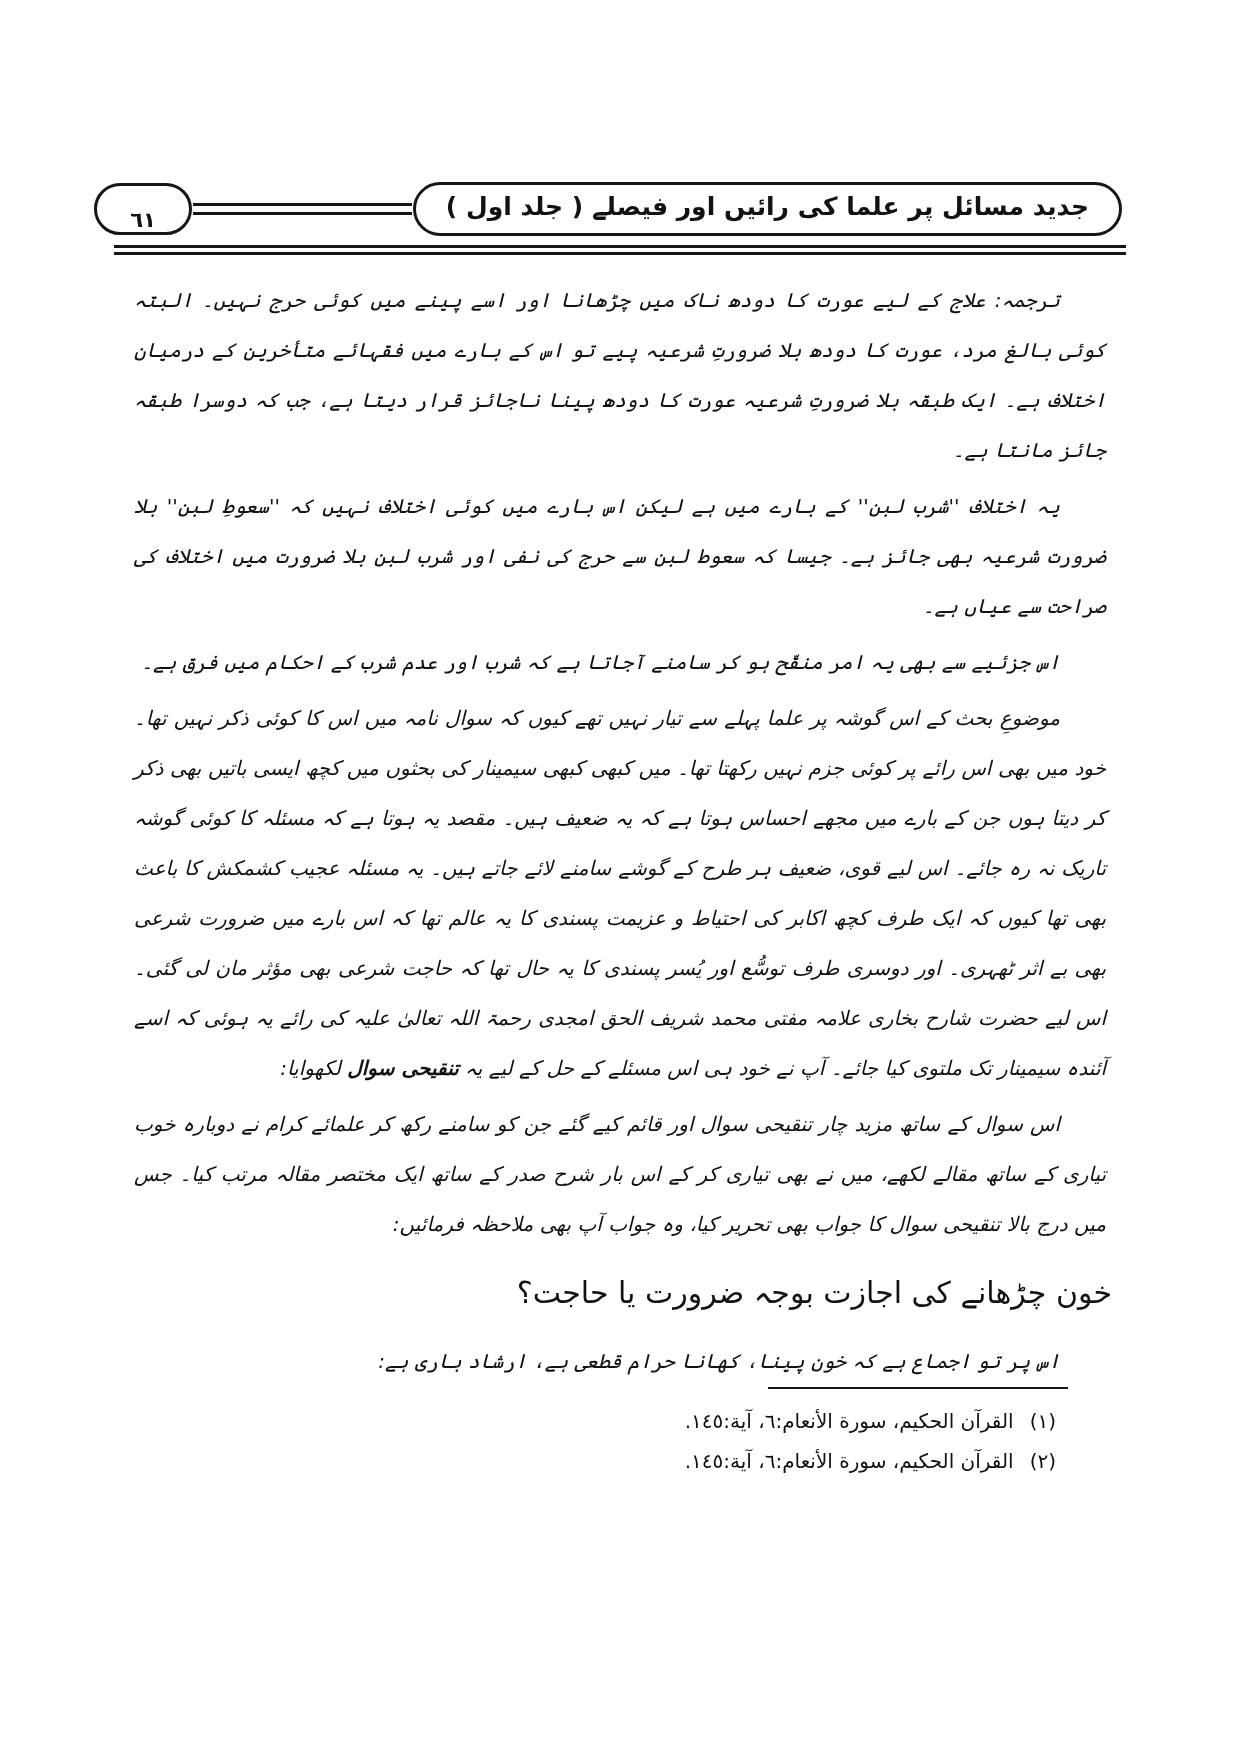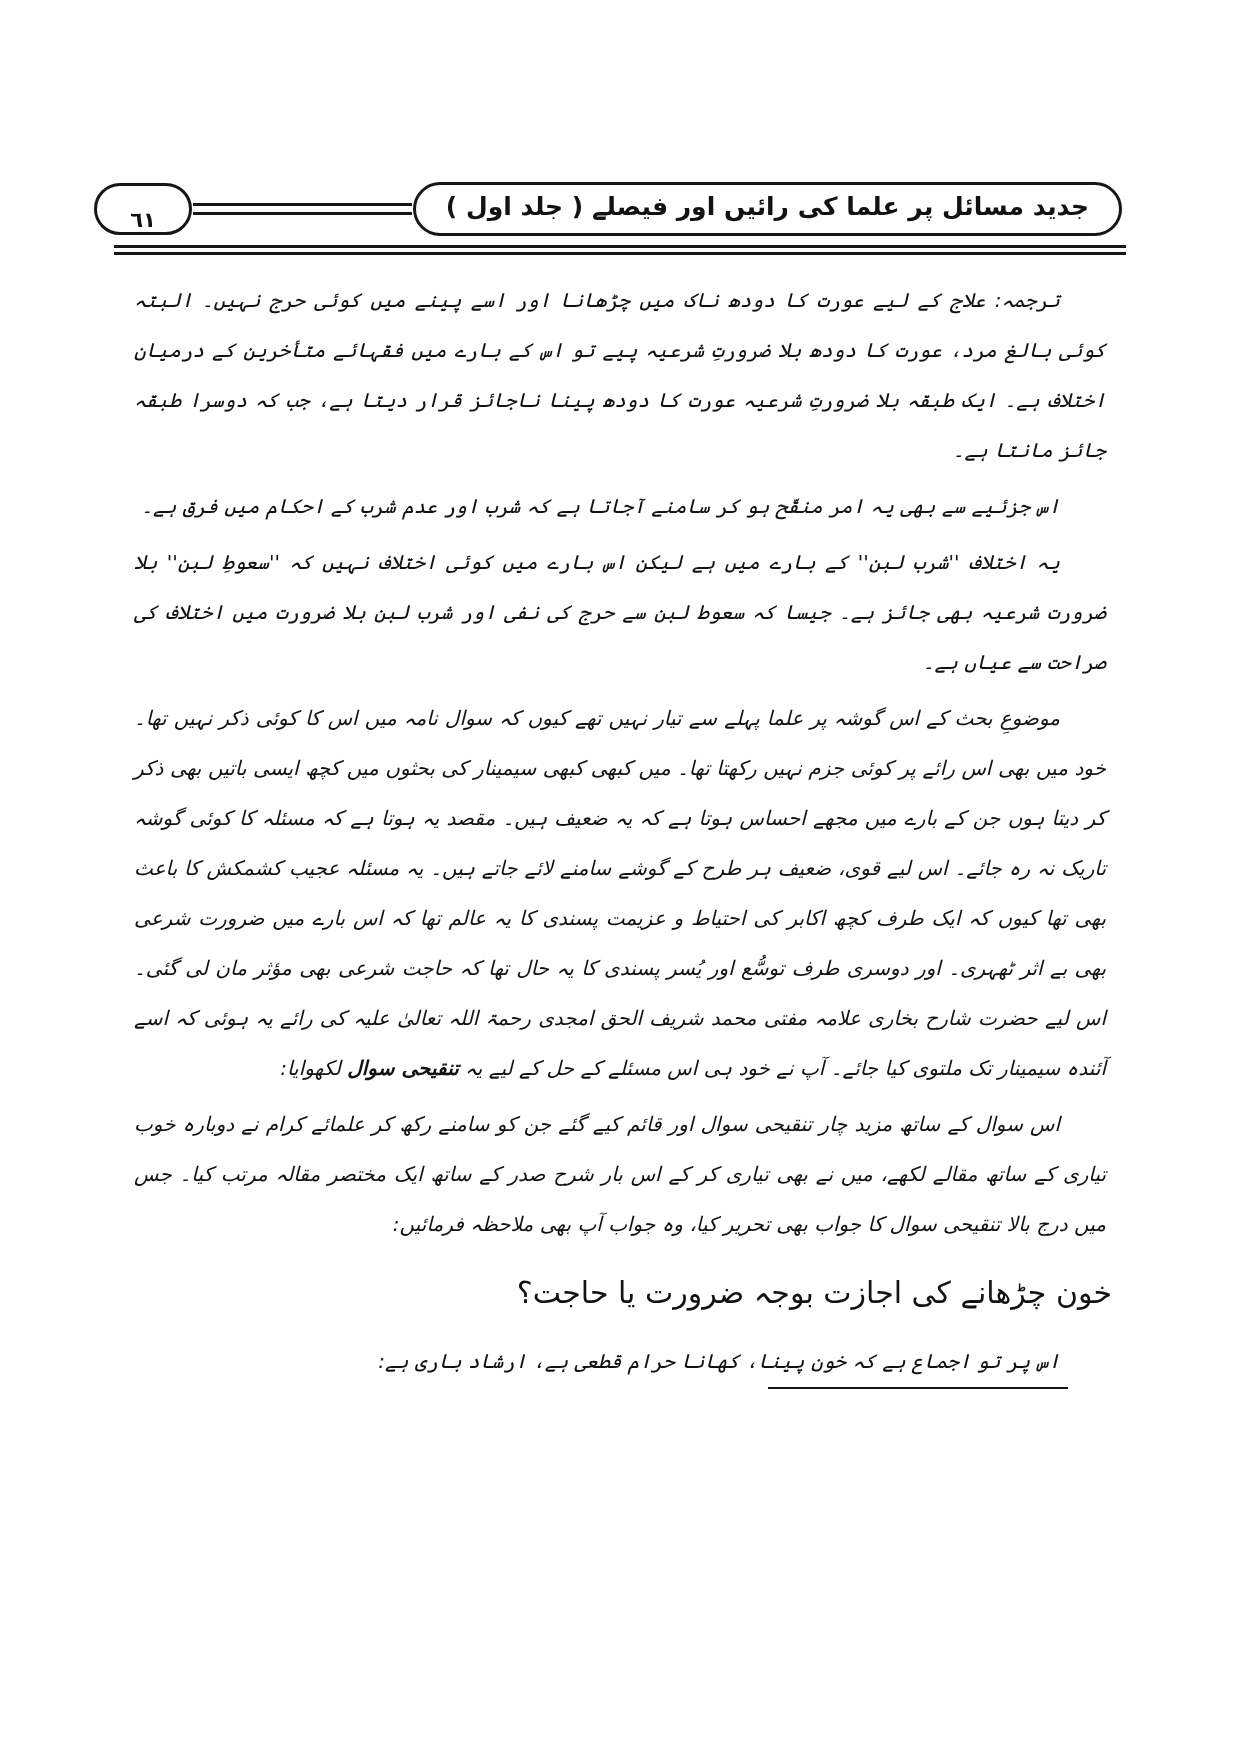--- a/index.html
+++ b/index.html
@@ -98,26 +98,34 @@
       <div class="hdr-line"></div>
       <div class="page-pill">
         <span>٦١</span>
       </div>
     </div>
 
     <div class="double-rule"></div>
 
     <main class="bodytext">
       <p class="para indent">ترجمہ: علاج کے لیے عورت کا دودھ ناک میں چڑھانا اور اسے پینے میں کوئی حرج نہیں۔ البتہ کوئی بالغ مرد، عورت کا دودھ بلا ضرورتِ شرعیہ پیے تو اس کے بارے میں فقہائے متأخرین کے درمیان اختلاف ہے۔ ایک طبقہ بلا ضرورتِ شرعیہ عورت کا دودھ پینا ناجائز قرار دیتا ہے، جب کہ دوسرا طبقہ جائز مانتا ہے۔</p>
+      <p class="para indent">یہ اختلاف ''شرب لبن'' کے بارے میں ہے لیکن اس بارے میں کوئی اختلاف نہیں کہ ''سعوطِ لبن'' بلا ضرورت شرعیہ بھی جائز ہے۔ جیسا کہ سعوط لبن سے حرج کی نفی اور شرب لبن بلا ضرورت میں اختلاف کی صراحت سے عیاں ہے۔</p>
       <p class="para indent">اس جزئیے سے بھی یہ امر منقّح ہو کر سامنے آجاتا ہے کہ شرب اور عدم شرب کے احکام میں فرق ہے۔</p>
-      <p class="para indent">یہ اختلاف ''شرب لبن'' کے بارے میں ہے لیکن اس بارے میں کوئی اختلاف نہیں کہ ''سعوطِ لبن'' بلا ضرورت شرعیہ بھی جائز ہے۔ جیسا کہ سعوط لبن سے حرج کی نفی اور شرب لبن بلا ضرورت میں اختلاف کی صراحت سے عیاں ہے۔</p>
       <p class="para indent"><span>موضوعِ بحث کے اس گوشہ پر علما پہلے سے تیار نہیں تھے کیوں کہ سوال نامہ میں اس کا کوئی ذکر نہیں تھا۔ خود میں بھی اس رائے پر کوئی جزم نہیں رکھتا تھا۔ میں کبھی کبھی سیمینار کی بحثوں میں کچھ ایسی باتیں بھی ذکر کر دیتا ہوں جن کے بارے میں مجھے احساس ہوتا ہے کہ یہ ضعیف ہیں۔ مقصد یہ ہوتا ہے کہ مسئلہ کا کوئی گوشہ تاریک نہ رہ جائے۔ اس لیے قوی، ضعیف ہر طرح کے گوشے سامنے لائے جاتے ہیں۔ یہ مسئلہ عجیب کشمکش کا باعث بھی تھا کیوں کہ ایک طرف کچھ اکابر کی احتیاط و عزیمت پسندی کا یہ عالم تھا کہ اس بارے میں ضرورت شرعی بھی بے اثر ٹھہری۔ اور دوسری طرف توسُّع اور یُسر پسندی کا یہ حال تھا کہ حاجت شرعی بھی مؤثر مان لی گئی۔ اس لیے حضرت شارح بخاری علامہ مفتی محمد شریف الحق امجدی رحمۃ اللہ تعالیٰ علیہ کی رائے یہ ہوئی کہ اسے آئندہ سیمینار تک ملتوی کیا جائے۔ آپ نے خود ہی اس مسئلے کے حل کے لیے یہ</span> <span class="emph">تنقیحی سوال</span> <span>لکھوایا:</span></p>
       <p class="para indent">اس سوال کے ساتھ مزید چار تنقیحی سوال اور قائم کیے گئے جن کو سامنے رکھ کر علمائے کرام نے دوبارہ خوب تیاری کے ساتھ مقالے لکھے، میں نے بھی تیاری کر کے اس بار شرح صدر کے ساتھ ایک مختصر مقالہ مرتب کیا۔ جس میں درج بالا تنقیحی سوال کا جواب بھی تحریر کیا، وہ جواب آپ بھی ملاحظہ فرمائیں:</p>
       <h2 class="heading">خون چڑھانے کی اجازت بوجہ ضرورت یا حاجت؟</h2>
       <p class="para indent">اس پر تو اجماع ہے کہ خون پینا، کھانا حرام قطعی ہے، ارشاد باری ہے:</p>
 
     </main>
 
     <div class="fn-sep"></div>
 
+    <div class="footnotes">
+      <div class="fn-line">
+        <span class="fn-num">(١)</span><span class="fn-text">القرآن الحكيم، سورة الأنعام:٦، آية:١٤٥.</span>
+      </div>
+      <div class="fn-line">
+        <span class="fn-num">(٢)</span><span class="fn-text">القرآن الحكيم، سورة الأنعام:٦، آية:١٤٥.</span>
+      </div>
+    </div>
 
   </div>
 </div>
 
 </body></html>

